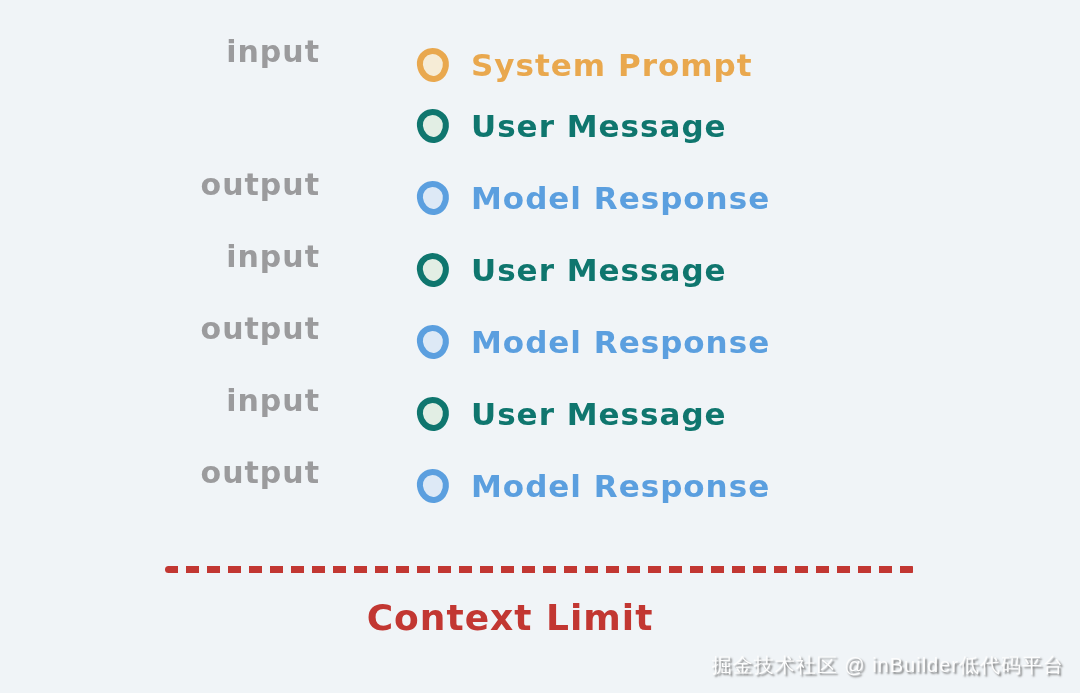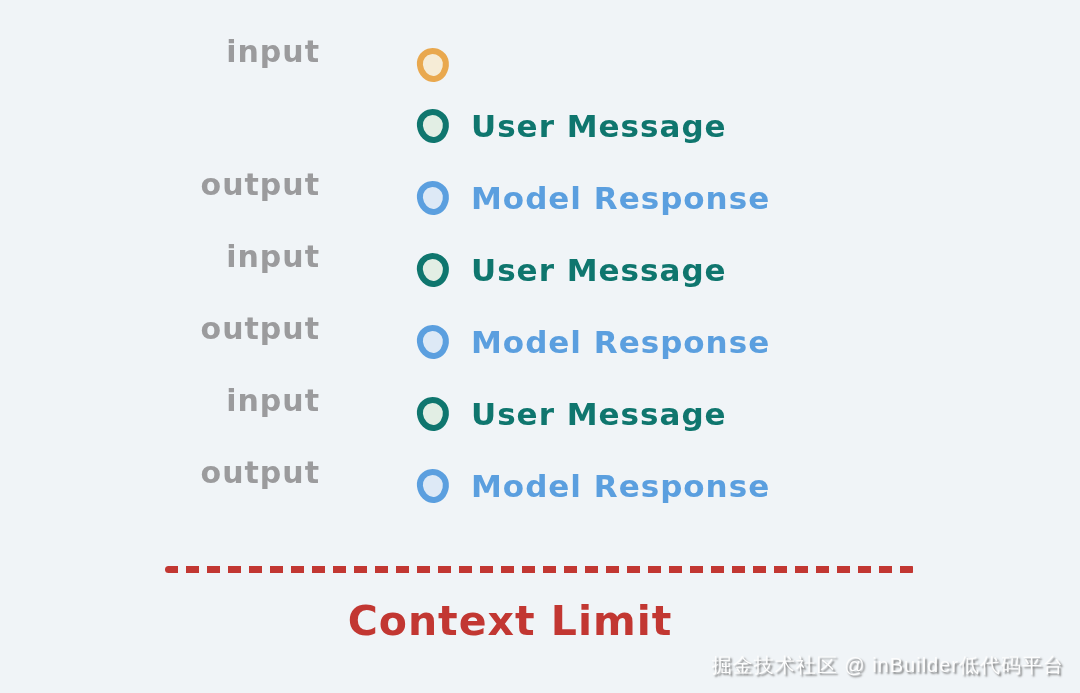--- a/index.html
+++ b/index.html
@@ -80,21 +80,21 @@
     background: repeating-linear-gradient(90deg,
       #c23732 0px, #c23732 13px,
       transparent 13px, transparent 21px);
   }
   .context-limit {
     position: absolute;
     left: 165px; top: 597px;
     width: 690px;
     text-align: center;
     color: #c23732;
-    font-size: 41px;
+    font-size: 36px;
     font-weight: 700;
     letter-spacing: 1px;
   }
   .watermark {
     position: absolute;
     right: 16px; bottom: 14px;
     font-family: "Liberation Sans", sans-serif;
     font-size: 20px;
     font-weight: 500;
     color: #fdfdfd;
@@ -108,20 +108,21 @@
 
 <div class="canvas">
 
   <div class="diagram" id="groups-root">
       <div class="group">
         <div class="g-label">input</div>
         <div class="g-bar"></div>
         <div class="g-items">
           <div class="item c-orange">
             <span class="dot"></span>
+            <span class="item-text">System Prompt</span>
           </div>
           <div class="item c-green">
             <span class="dot"></span>
             <span class="item-text">User Message</span>
           </div>
         </div>
       </div>
       <div class="group">
         <div class="g-label">output</div>
         <div class="g-bar"></div>

